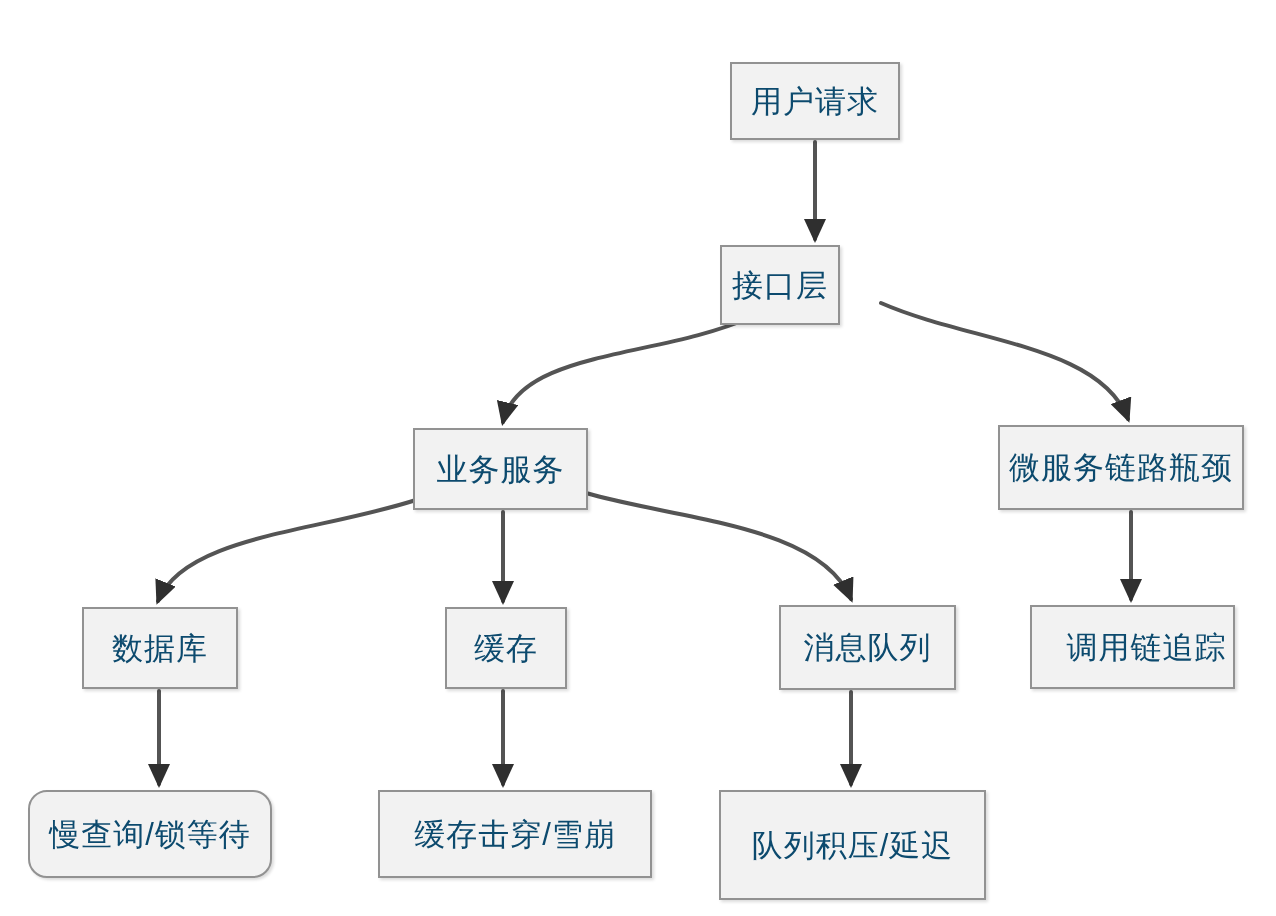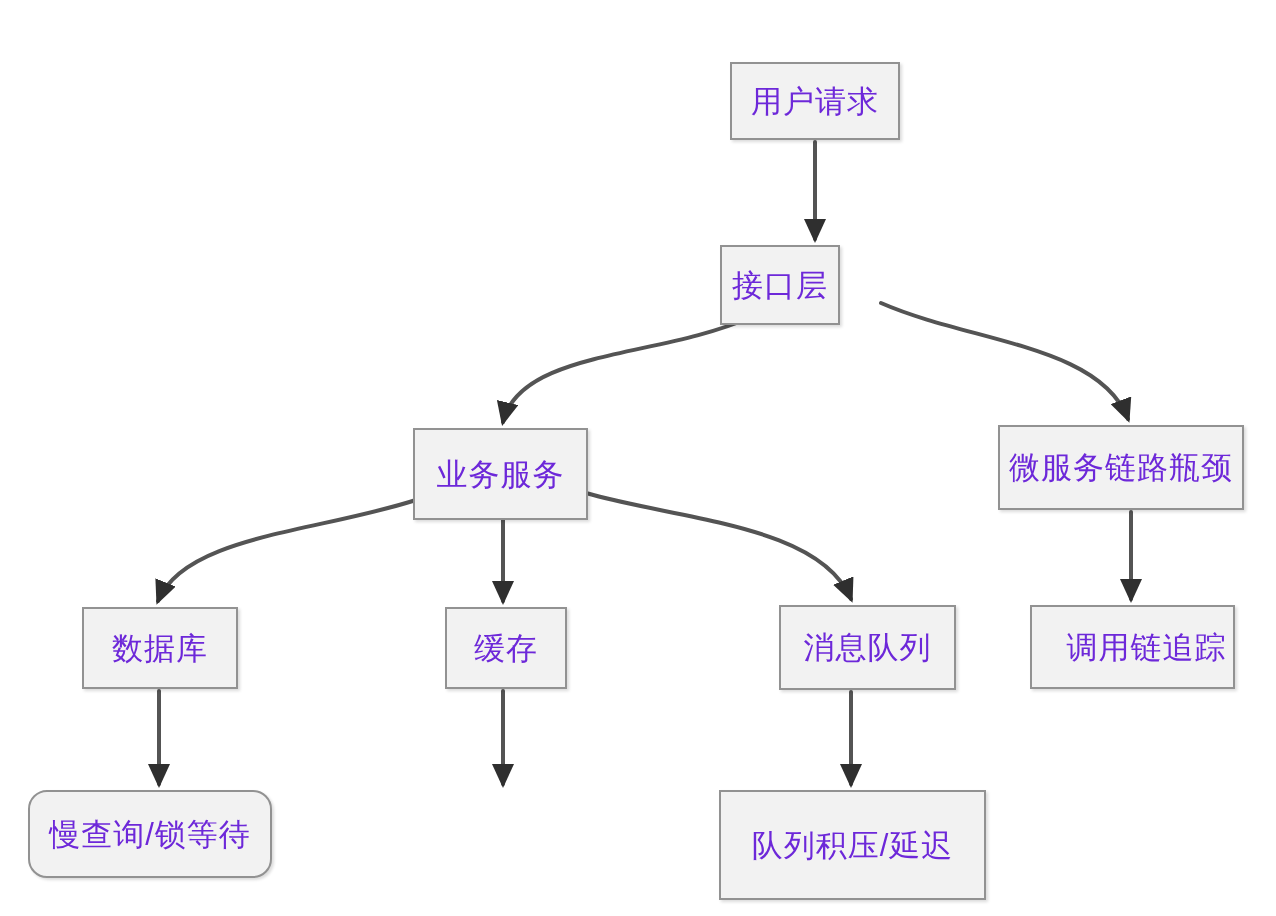--- a/index.html
+++ b/index.html
@@ -25,30 +25,30 @@
   }
   .node {
     position: absolute;
     box-sizing: border-box;
     background: #f2f2f2;
     border: 2px solid #929292;
     box-shadow: 2px 2px 3px rgba(0,0,0,0.14);
     display: flex;
     align-items: center;
     justify-content: center;
-    color: #6d28d9;
+    color: #0c4a6e;
     font-size: 31px;
     line-height: 1;
     white-space: nowrap;
     letter-spacing: 1px;
   }
   
   .n-user-request          { left: 730px;  top: 62px;  width: 170px; height: 78px; }
   .n-interface-layer       { left: 720px;  top: 245px; width: 120px; height: 80px; }
-  .n-business-service      { left: 413px;  top: 428px; width: 175px; height: 92px; }
+  .n-business-service      { left: 413px;  top: 428px; width: 175px; height: 82px; }
   .n-microservice-bottleneck { left: 998px; top: 425px; width: 246px; height: 85px; }
   .n-database              { left: 82px;   top: 607px; width: 156px; height: 82px; }
   .n-cache                 { left: 445px;  top: 607px; width: 122px; height: 82px; }
   .n-message-queue         { left: 763px;  top: 605px; width: 177px; height: 85px; margin-left: 16px; }
   .n-call-chain-tracing    { left: 1030px; top: 605px; width: 205px; height: 84px; padding-left: 28px; }
   .n-slow-query            { left: 28px;   top: 790px; width: 244px; height: 88px; border-radius: 19px; }
   .n-cache-breakdown       { left: 378px;  top: 790px; width: 274px; height: 88px; }
   .n-queue-backlog         { left: 719px;  top: 790px; width: 267px; height: 110px; }
 
   .edge {
@@ -110,18 +110,21 @@
   </div>
 
   <div class="node n-call-chain-tracing">
     <span>调用链追踪</span>
   </div>
 
   <div class="node n-slow-query">
     <span>慢查询/锁等待</span>
   </div>
 
+  <div class="node n-cache-breakdown">
+    <span>缓存击穿/雪崩</span>
+  </div>
 
   <div class="node n-queue-backlog">
     <span>队列积压/延迟</span>
   </div>
 
 </div>
 
 </body></html>

